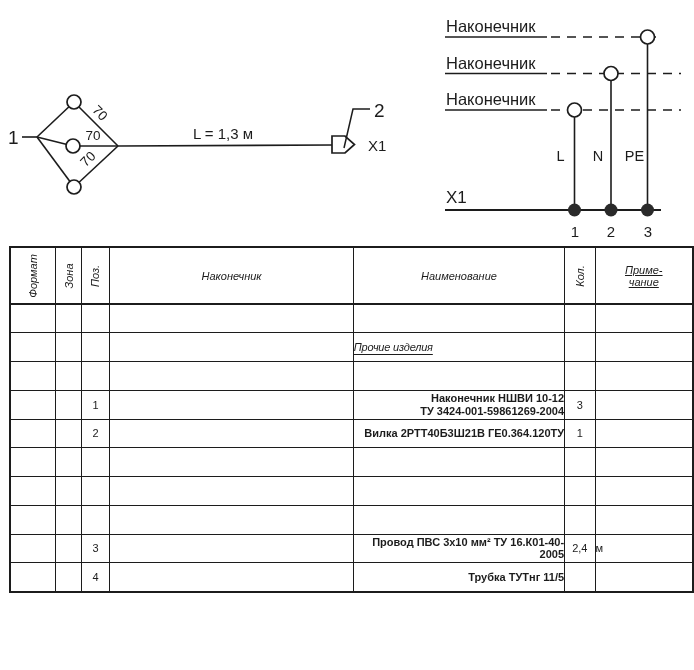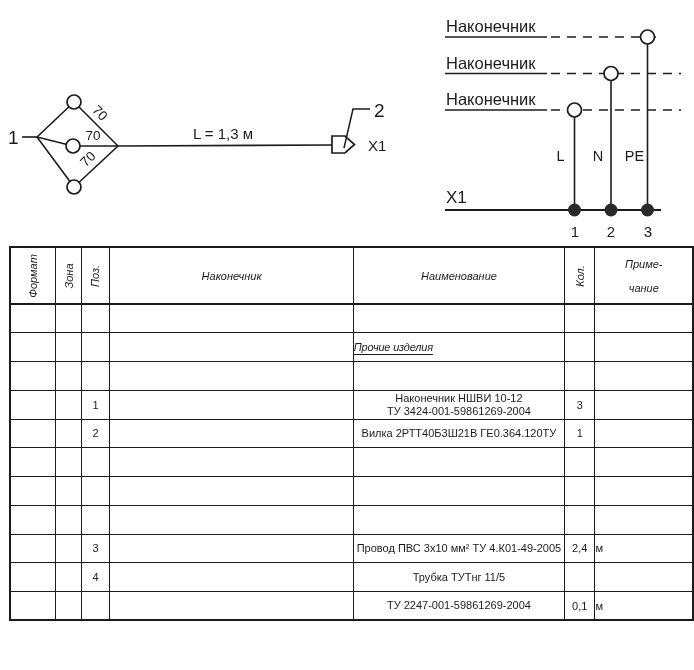--- a/index.html
+++ b/index.html
@@ -24,23 +24,23 @@
   }
   .spec tr.hrow{height:57px;}
   .spec tr.hrow td{border-bottom-width:2.2px;text-align:center;}
   .spec tr.brow{height:28.75px;}
   .rot{
     display:inline-block;transform:rotate(-90deg);
     font-style:italic;font-size:11px;white-space:nowrap;letter-spacing:0;
   }
   .hbig{font-style:italic;font-size:17px;}
   .hname{font-size:16px;font-style:italic;}
-  .hnote{font-style:italic;font-size:15px;line-height:24px;white-space:pre-line;}
+  .hnote{font-style:italic;font-size:15px;line-height:12px;white-space:pre-line;text-decoration:underline;}
   .pos{text-align:center;font-size:12px;}
-  .nm{font-size:11px;line-height:12.5px;padding-left:7px;text-align:center;white-space:pre-line;}
+  .nm{font-size:11px;line-height:12.5px;padding-left:7px;text-align:right;white-space:pre-line;font-weight:bold;}
   .qty{text-align:center;font-size:12px;}
   .nt{font-size:12px;padding-left:10px;text-align:left;}
   .sect{
     font-style:italic;font-size:12.5px;text-align:left;padding-left:52px;
     text-decoration:underline;text-underline-offset:3px;letter-spacing:-0.2px;
   }
 </style>
 </head>
 <body>
 
@@ -201,38 +201,29 @@
         <td></td>
         <td></td>
     <td></td>
   </tr>
 
   <tr class="brow">
     <td></td>
     <td></td>
     <td class="pos">3</td>
     <td></td>
-    <td class="nm">Провод ПВС 3х10 мм² ТУ 4.К01-49-2005</td>
+    <td class="nm">Провод ПВС 3х10 мм² ТУ 16.К01-40-2005</td>
     <td class="qty">2,4</td>
     <td class="nt">м</td>
   </tr>
 
   <tr class="brow">
     <td></td>
     <td></td>
     <td class="pos">4</td>
     <td></td>
     <td class="nm">Трубка ТУТнг 11/5</td>
     <td class="qty"></td>
     <td class="nt"></td>
   </tr>
 
-  <tr class="brow">
-    <td></td>
-    <td></td>
-    <td class="pos"></td>
-    <td></td>
-    <td class="nm">ТУ 2247-001-59861269-2004</td>
-    <td class="qty">0,1</td>
-    <td class="nt">м</td>
-  </tr>
   </tbody>
 </table>
 
 </body></html>

